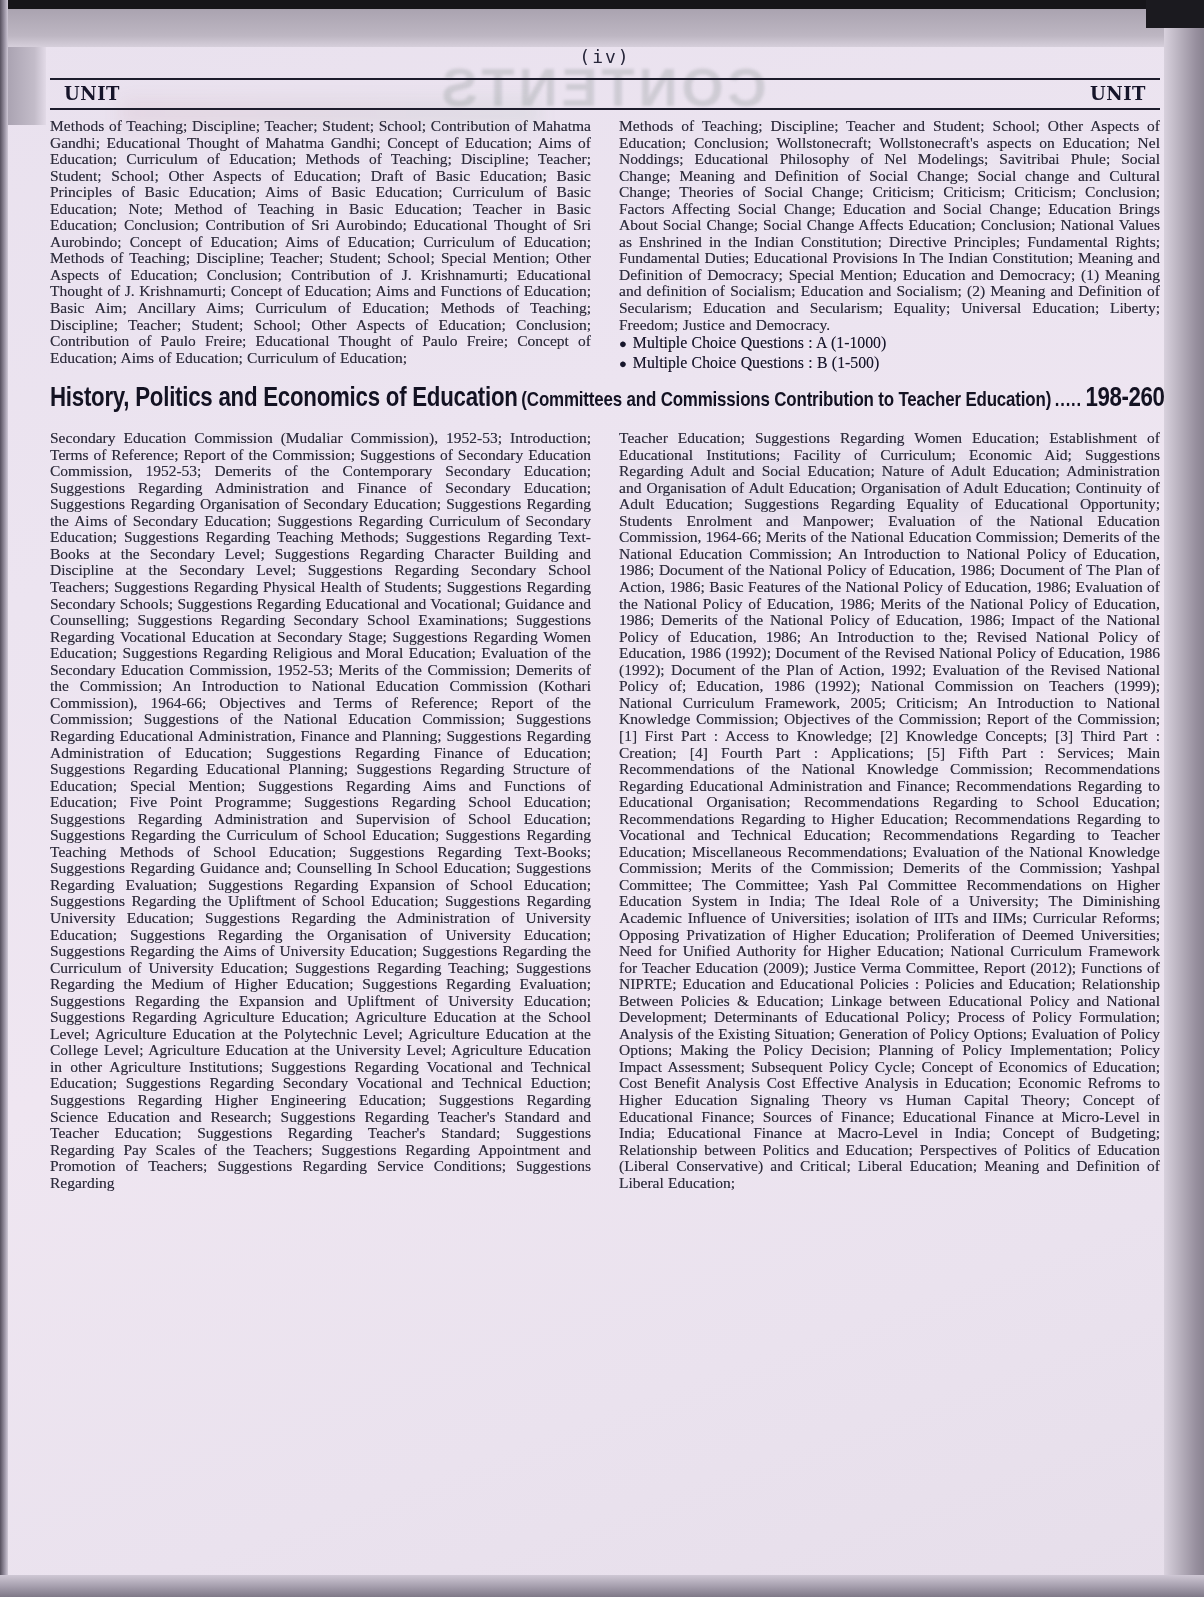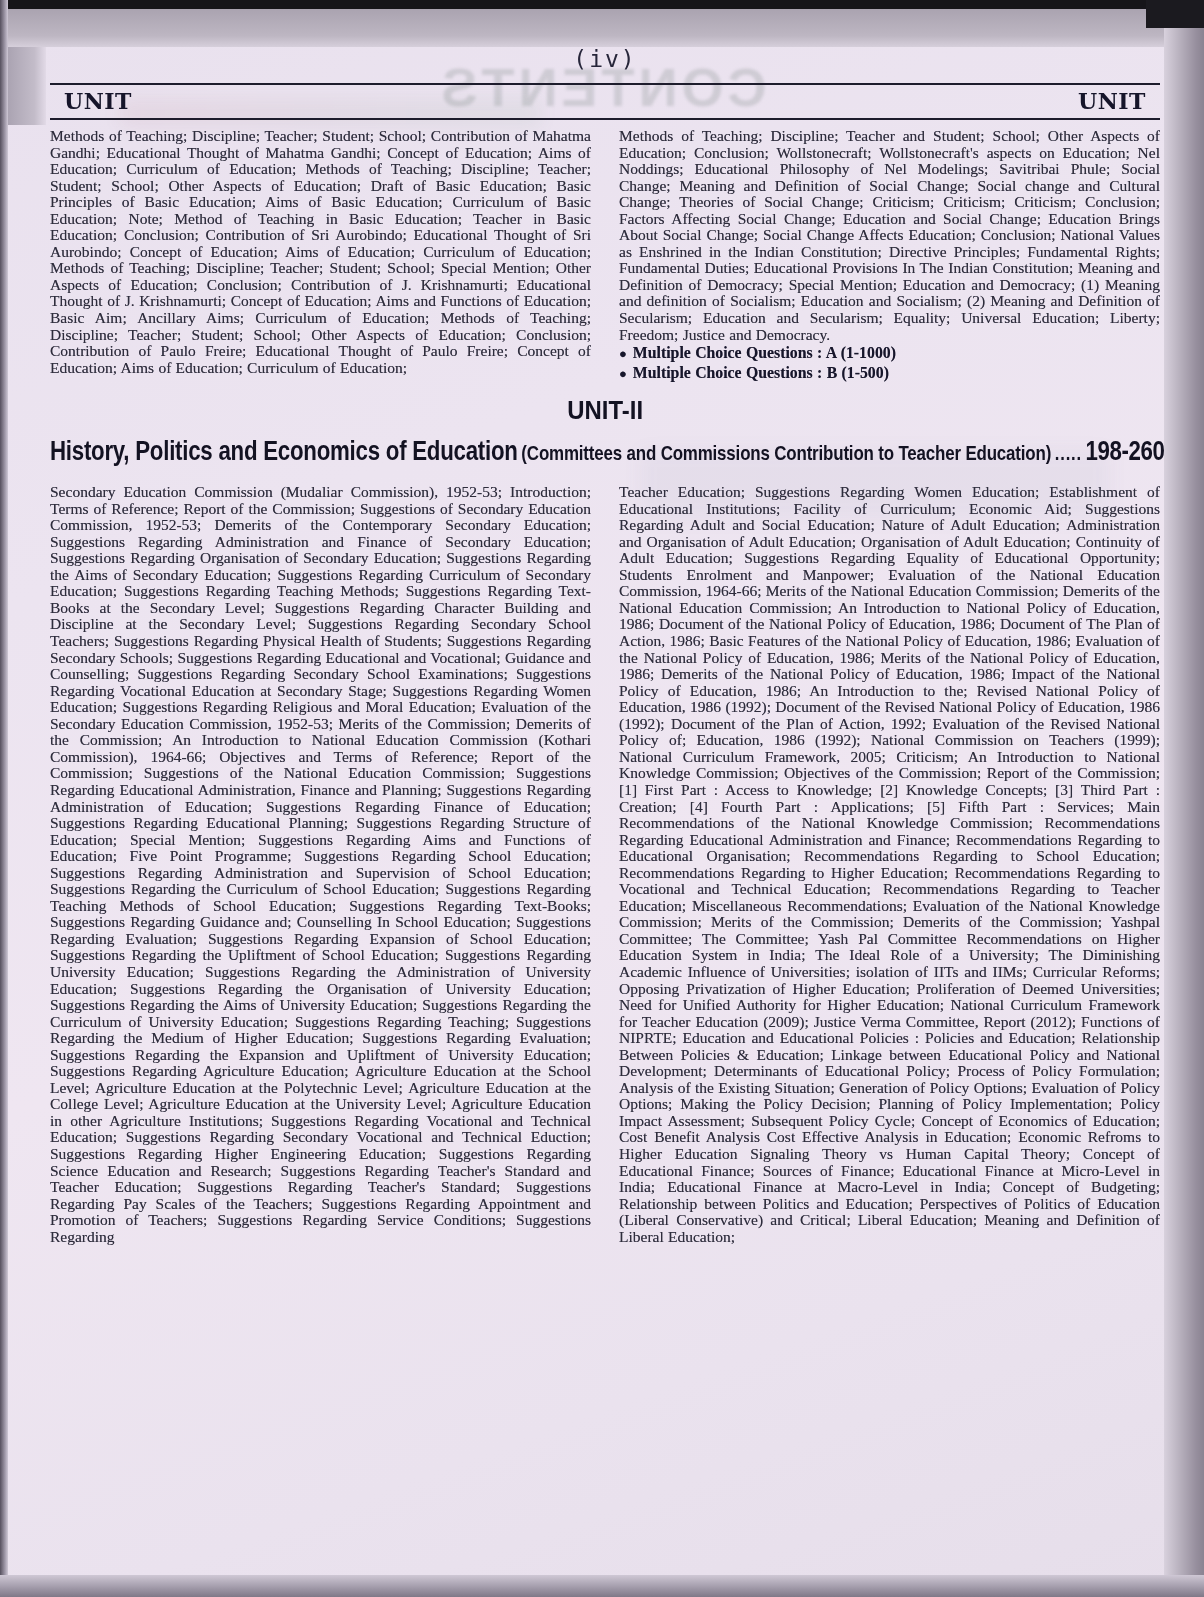--- a/index.html
+++ b/index.html
@@ -15,30 +15,30 @@
   .edge-right{top:0;right:0;width:40px;height:100%;background:linear-gradient(90deg,#d8d1dd,#b3acb9 45%,#978f9e 80%,#8a8391);}
   .edge-topright-black{top:0;right:0;width:58px;height:28px;background:#1b1a1f;}
   .edge-bottom{bottom:0;left:0;width:100%;height:22px;background:linear-gradient(180deg,#cfc8d5,#a39cab 55%,#7f7887);}
   .blob{position:absolute;filter:blur(9px);opacity:.5;}
   
   .ghost{position:absolute;top:56px;left:50%;transform:translateX(-50%) scaleX(-1);
     font-family:"Liberation Sans",sans-serif;font-weight:bold;font-size:54px;letter-spacing:4px;
     color:rgba(110,125,118,.22);filter:blur(1.5px);white-space:nowrap;}
   
   #content{position:absolute;left:50px;top:46px;width:1110px;}
-  .pagenum{text-align:center;font-size:23px;letter-spacing:2px;color:#27263a;
+  .pagenum{text-align:center;font-size:18px;letter-spacing:2px;color:#27263a;
     font-family:"DejaVu Sans Mono","Liberation Mono",monospace;}
   .hdr-rule{height:0;border-top:2.5px solid #1d1c2c;box-shadow:0 -3px 0 -1px #4a4658;}
   .hdr-row{display:flex;justify-content:space-between;align-items:center;padding:3px 14px 4px 14px;}
-  .hdr-label{font-family:"DejaVu Serif","Liberation Serif",serif;font-weight:bold;font-size:22px;
+  .hdr-label{font-family:"DejaVu Serif","Liberation Serif",serif;font-weight:bold;font-size:18px;
     letter-spacing:.5px;color:#16152a;text-align:center;}
   .cols{display:flex;gap:28px;margin-top:8px;}
   .col{width:544px;text-align:justify;font-size:15.5px;line-height:16.55px;
     color:#2e2d3c;text-shadow:0 0 .4px rgba(40,38,60,.55);word-spacing:.4px;}
-  .mcq{font-weight:bold;color:#17162b;line-height:17.5px;font-size:15.8px;margin-top:1px;}
+  .mcq{font-weight:normal;color:#17162b;line-height:17.5px;font-size:15.8px;margin-top:1px;}
   .mcq .dot{font-size:13px;margin-right:6px;}
   .u2head{text-align:center;margin-top:13px;}
   .u2head .u2h-inner{display:inline-block;font-family:"Liberation Sans","DejaVu Sans",sans-serif;
     font-weight:bold;font-size:26px;letter-spacing:0;color:#131222;transform:scaleX(.92);}
   .u2titleline{margin-top:10px;width:1110px;overflow:visible;white-space:nowrap;}
   .u2t-scale{display:inline-block;transform:scaleX(.825);transform-origin:0 60%;white-space:nowrap;
     font-family:"Liberation Sans","DejaVu Sans",sans-serif;font-weight:bold;color:#131222;}
   .u2-title{font-size:27px;letter-spacing:-.3px;}
   .u2-sub{font-size:20.5px;letter-spacing:-.2px;}
   .u2-dots{font-size:20px;letter-spacing:1px;}
@@ -74,23 +74,20 @@
 
     <div class="cols">
       <div class="col">Methods of Teaching; Discipline; Teacher; Student; School; Contribution of Mahatma Gandhi; Educational Thought of Mahatma Gandhi; Concept of Education; Aims of Education; Curriculum of Education; Methods of Teaching; Discipline; Teacher; Student; School; Other Aspects of Education; Draft of Basic Education; Basic Principles of Basic Education; Aims of Basic Education; Curriculum of Basic Education; Note; Method of Teaching in Basic Education; Teacher in Basic Education; Conclusion; Contribution of Sri Aurobindo; Educational Thought of Sri Aurobindo; Concept of Education; Aims of Education; Curriculum of Education; Methods of Teaching; Discipline; Teacher; Student; School; Special Mention; Other Aspects of Education; Conclusion; Contribution of J. Krishnamurti; Educational Thought of J. Krishnamurti; Concept of Education; Aims and Functions of Education; Basic Aim; Ancillary Aims; Curriculum of Education; Methods of Teaching; Discipline; Teacher; Student; School; Other Aspects of Education; Conclusion; Contribution of Paulo Freire; Educational Thought of Paulo Freire; Concept of Education; Aims of Education; Curriculum of Education;</div>
       <div class="col">
         <span>Methods of Teaching; Discipline; Teacher and Student; School; Other Aspects of Education; Conclusion; Wollstonecraft; Wollstonecraft's aspects on Education; Nel Noddings; Educational Philosophy of Nel Modelings; Savitribai Phule; Social Change; Meaning and Definition of Social Change; Social change and Cultural Change; Theories of Social Change; Criticism; Criticism; Criticism; Conclusion; Factors Affecting Social Change; Education and Social Change; Education Brings About Social Change; Social Change Affects Education; Conclusion; National Values as Enshrined in the Indian Constitution; Directive Principles; Fundamental Rights; Fundamental Duties; Educational Provisions In The Indian Constitution; Meaning and Definition of Democracy; Special Mention; Education and Democracy; (1) Meaning and definition of Socialism; Education and Socialism; (2) Meaning and Definition of Secularism; Education and Secularism; Equality; Universal Education; Liberty; Freedom; Justice and Democracy.</span>
         <div class="mcq"><span class="dot">●</span><span>Multiple Choice Questions : A (1-1000)</span></div>
         <div class="mcq"><span class="dot">●</span><span>Multiple Choice Questions : B (1-500)</span></div>
       </div>
     </div>
 
-    <div class="u2head">
-      <span class="u2h-inner">UNIT-II</span>
-    </div>
     <div class="u2titleline">
       <span class="u2t-scale">
         <span class="u2-title">History, Politics and Economics of Education</span>
         <span class="u2-sub">(Committees and Commissions Contribution to Teacher Education)</span>
         <span class="u2-dots">.....</span>
         <span class="u2-pages">198-260</span>
       </span>
     </div>
     <div class="cols u2cols">
       <div class="col">Secondary Education Commission (Mudaliar Commission), 1952-53; Introduction; Terms of Reference; Report of the Commission; Suggestions of Secondary Education Commission, 1952-53; Demerits of the Contemporary Secondary Education; Suggestions Regarding Administration and Finance of Secondary Education; Suggestions Regarding Organisation of Secondary Education; Suggestions Regarding the Aims of Secondary Education; Suggestions Regarding Curriculum of Secondary Education; Suggestions Regarding Teaching Methods; Suggestions Regarding Text-Books at the Secondary Level; Suggestions Regarding Character Building and Discipline at the Secondary Level; Suggestions Regarding Secondary School Teachers; Suggestions Regarding Physical Health of Students; Suggestions Regarding Secondary Schools; Suggestions Regarding Educational and Vocational; Guidance and Counselling; Suggestions Regarding Secondary School Examinations; Suggestions Regarding Vocational Education at Secondary Stage; Suggestions Regarding Women Education; Suggestions Regarding Religious and Moral Education; Evaluation of the Secondary Education Commission, 1952-53; Merits of the Commission; Demerits of the Commission; An Introduction to National Education Commission (Kothari Commission), 1964-66; Objectives and Terms of Reference; Report of the Commission; Suggestions of the National Education Commission; Suggestions Regarding Educational Administration, Finance and Planning; Suggestions Regarding Administration of Education; Suggestions Regarding Finance of Education; Suggestions Regarding Educational Planning; Suggestions Regarding Structure of Education; Special Mention; Suggestions Regarding Aims and Functions of Education; Five Point Programme; Suggestions Regarding School Education; Suggestions Regarding Administration and Supervision of School Education; Suggestions Regarding the Curriculum of School Education; Suggestions Regarding Teaching Methods of School Education; Suggestions Regarding Text-Books; Suggestions Regarding Guidance and; Counselling In School Education; Suggestions Regarding Evaluation; Suggestions Regarding Expansion of School Education; Suggestions Regarding the Upliftment of School Education; Suggestions Regarding University Education; Suggestions Regarding the Administration of University Education; Suggestions Regarding the Organisation of University Education; Suggestions Regarding the Aims of University Education; Suggestions Regarding the Curriculum of University Education; Suggestions Regarding Teaching; Suggestions Regarding the Medium of Higher Education; Suggestions Regarding Evaluation; Suggestions Regarding the Expansion and Upliftment of University Education; Suggestions Regarding Agriculture Education; Agriculture Education at the School Level; Agriculture Education at the Polytechnic Level; Agriculture Education at the College Level; Agriculture Education at the University Level; Agriculture Education in other Agriculture Institutions; Suggestions Regarding Vocational and Technical Education; Suggestions Regarding Secondary Vocational and Technical Eduction; Suggestions Regarding Higher Engineering Education; Suggestions Regarding Science Education and Research; Suggestions Regarding Teacher's Standard and Teacher Education; Suggestions Regarding Teacher's Standard; Suggestions Regarding Pay Scales of the Teachers; Suggestions Regarding Appointment and Promotion of Teachers; Suggestions Regarding Service Conditions; Suggestions Regarding</div>

